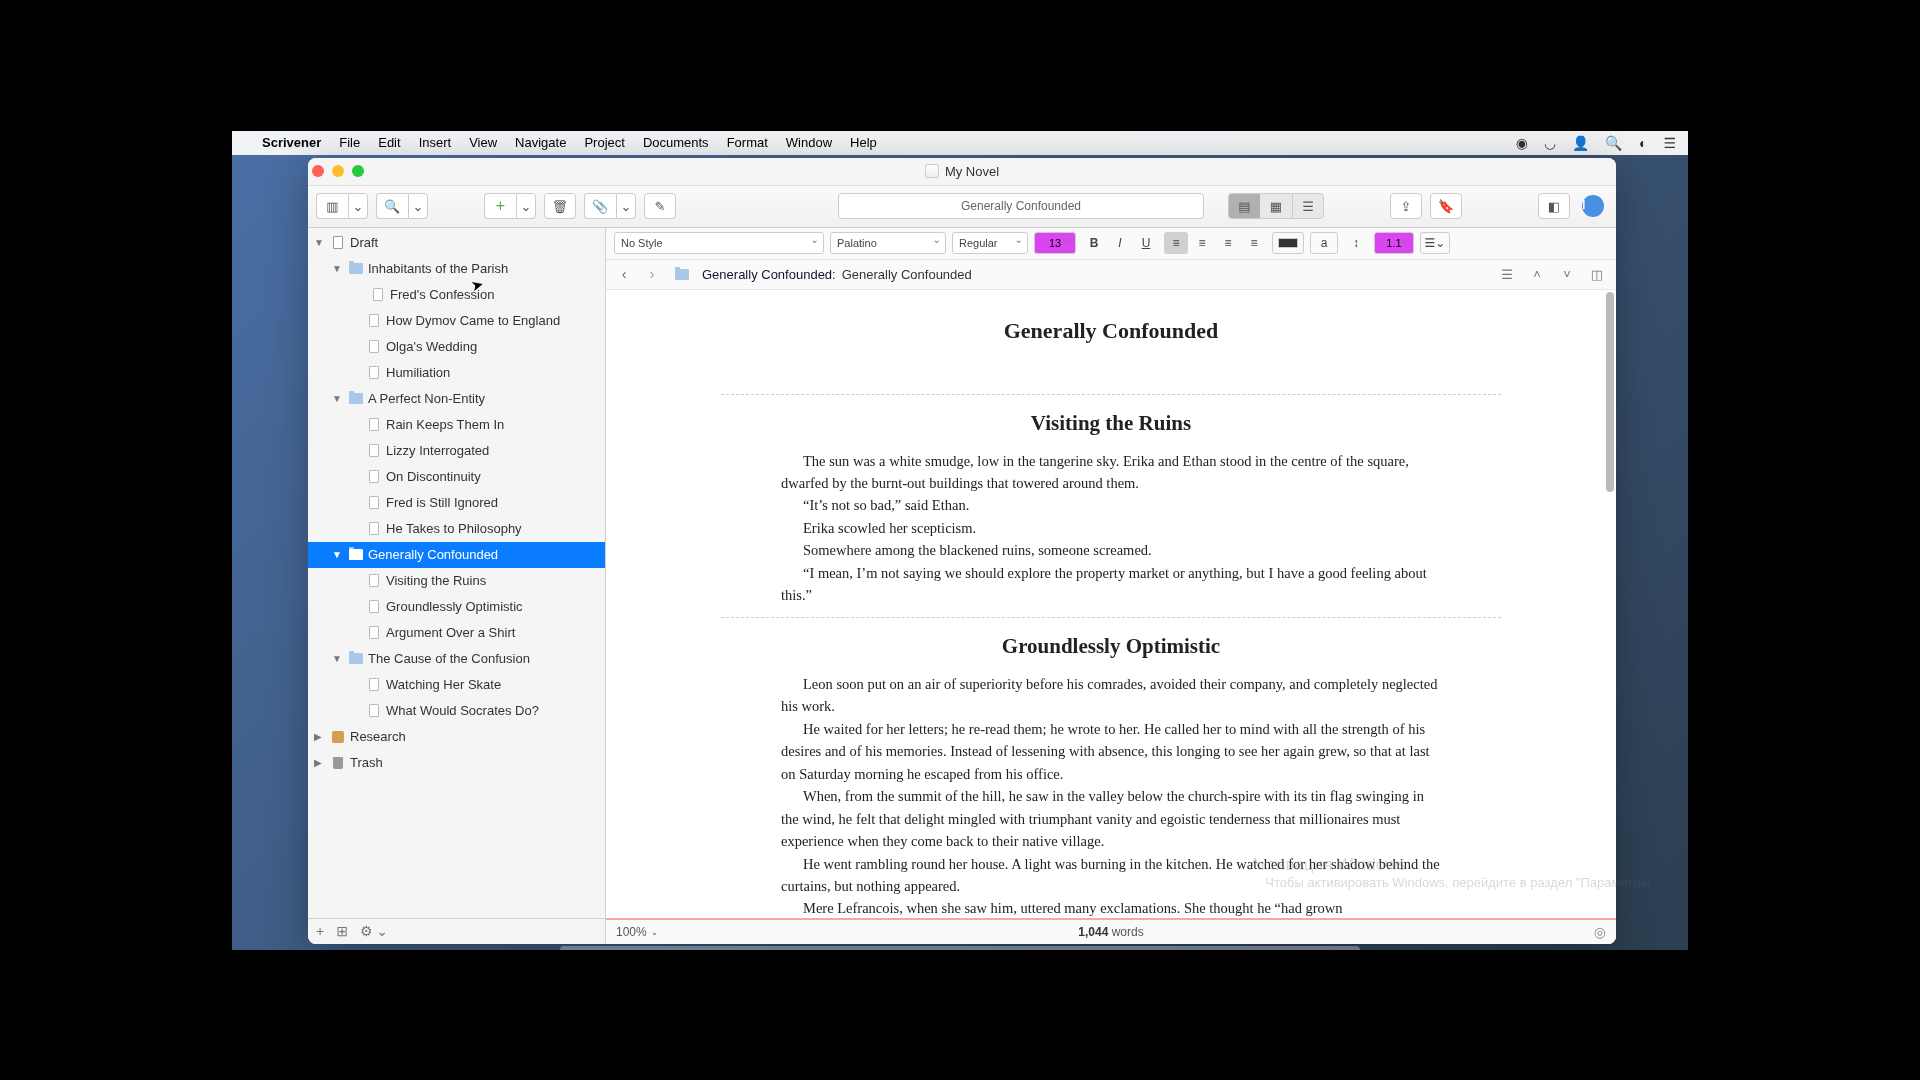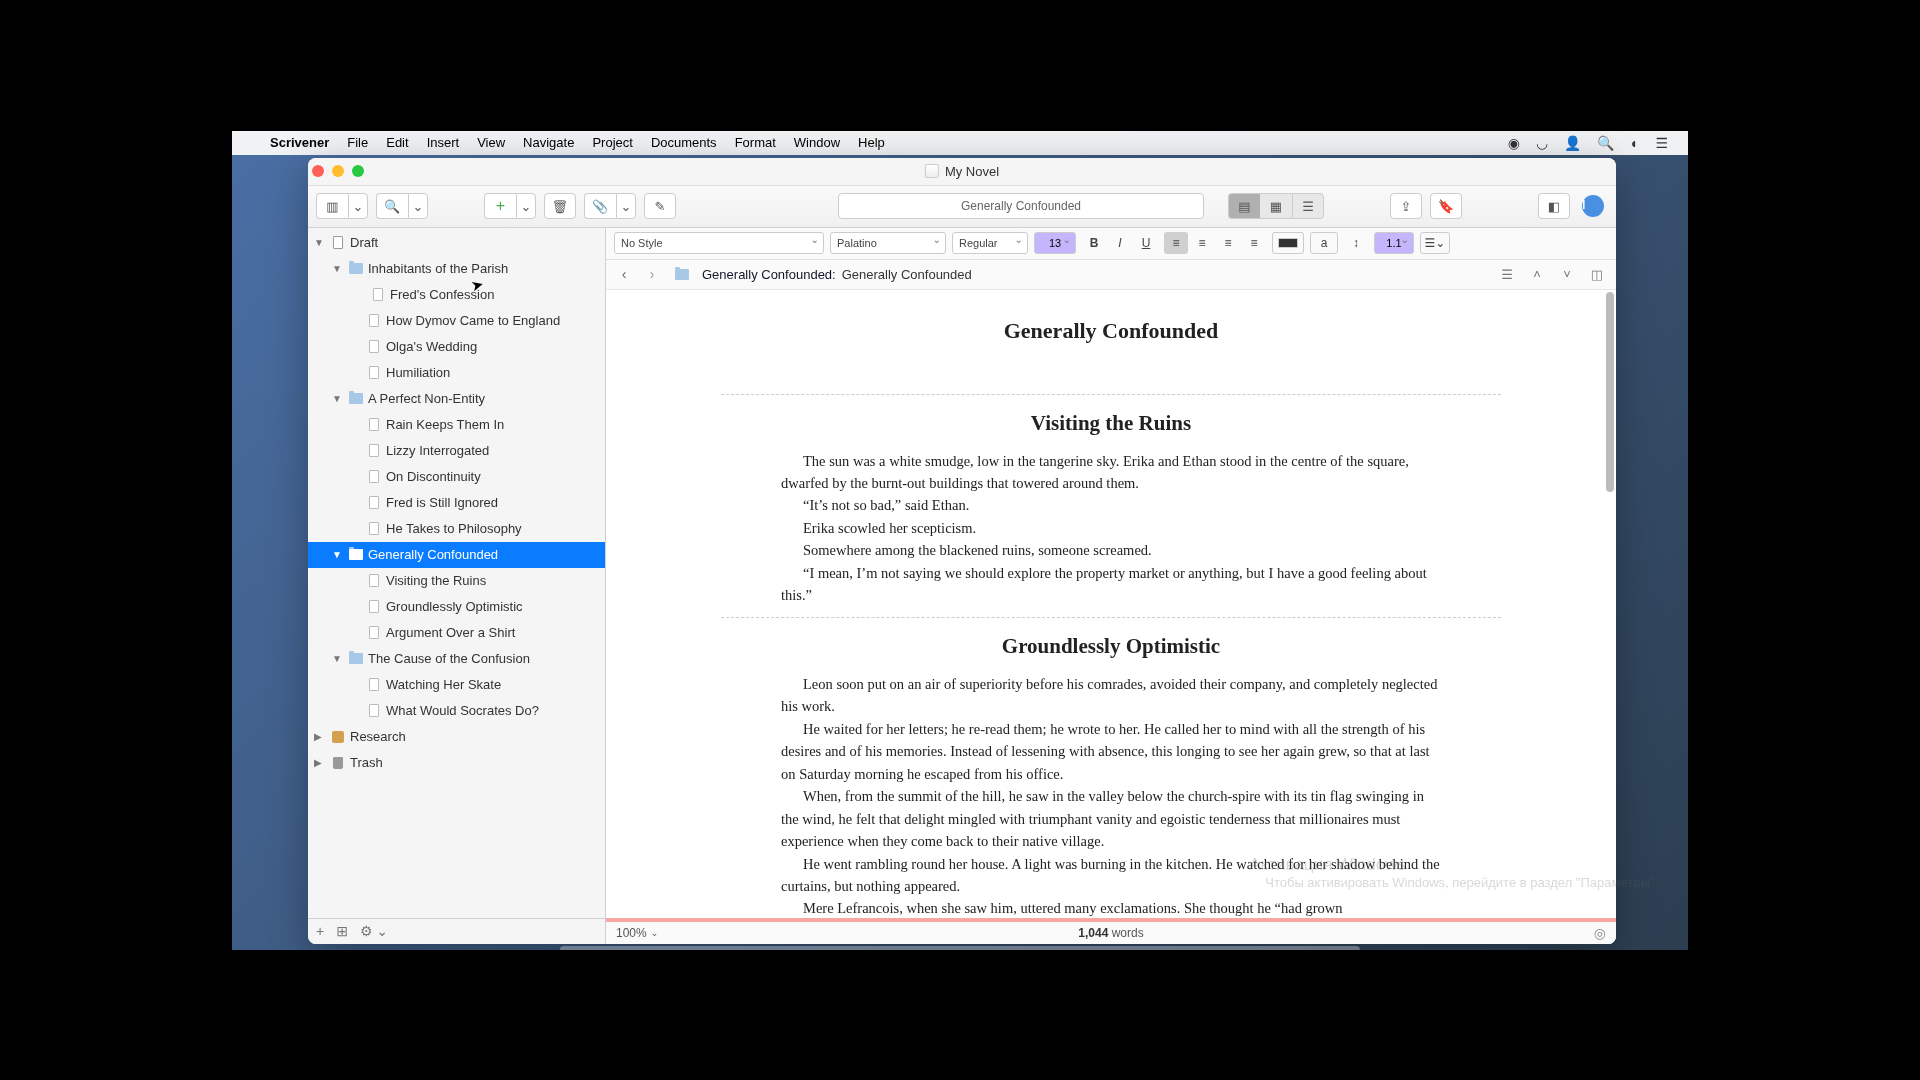--- a/index.html
+++ b/index.html
@@ -1,20 +1,20 @@
 <!DOCTYPE html>
 <html><head>
   <meta charset="utf-8">
   <style>
     * { margin: 0; padding: 0; box-sizing: border-box; font-family: -apple-system, BlinkMacSystemFont, "Helvetica Neue", sans-serif; }
     body { background: #000; display: flex; justify-content: center; align-items: center; height: 100vh; }
     
     .desktop { width: 1456px; height: 819px; background: linear-gradient(135deg, #4a6fa5, #2c3e50); position: relative; }
     
-    .menubar { height: 24px; background: rgba(250,250,250,0.95); display: flex; align-items: center; padding: 0 20px; font-size: 13px; justify-content: space-between; }
+    .menubar { height: 24px; background: rgba(250,250,250,0.95); display: flex; align-items: center; padding: 0 12px; font-size: 13px; justify-content: space-between; }
     .menubar-left { display: flex; align-items: center; gap: 18px; }
     .menubar-right { display: flex; align-items: center; gap: 16px; }
     .apple-logo { font-size: 15px; }
     .app-name { font-weight: 600; }
     .menubar-item { cursor: default; }
     .status-icon { font-size: 14px; color: #333; }
     
     .window { position: absolute; top: 27px; left: 76px; width: 1308px; height: 786px; background: #fff; border-radius: 8px; box-shadow: 0 10px 40px rgba(0,0,0,0.3); display: flex; flex-direction: column; overflow: hidden; }
     
     .titlebar { height: 28px; background: #f5f5f5; border-bottom: 1px solid #e0e0e0; display: flex; align-items: center; padding: 0 4px; position: relative; }
@@ -58,21 +58,21 @@
     .tree-label { white-space: nowrap; }
     .binder-footer { height: 26px; border-top: 1px solid #d0d0d0; display: flex; align-items: center; padding: 0 8px; gap: 12px; }
     .binder-footer-btn { color: #777; font-size: 14px; }
     
     .editor-area { flex: 1; display: flex; flex-direction: column; background: #fff; }
     
     .format-bar { height: 32px; background: #fafafa; border-bottom: 1px solid #e0e0e0; display: flex; align-items: center; padding: 0 8px; gap: 6px; }
     .fb-select { height: 22px; background: #fff; border: 1px solid #ccc; border-radius: 3px; font-size: 11px; padding: 0 18px 0 6px; color: #444; position: relative; appearance: none; }
     .fb-select-wrap { position: relative; }
     .fb-select-wrap::after { content: '⌄'; position: absolute; right: 5px; top: 2px; font-size: 10px; color: #777; pointer-events: none; }
-    .fb-input { height: 22px; width: 42px; background: #c4b5fd; border: 1px solid #ccc; border-radius: 3px; font-size: 11px; text-align: center; }
+    .fb-input { height: 22px; width: 42px; background: #d946ef; border: 1px solid #ccc; border-radius: 3px; font-size: 11px; text-align: center; }
     .fb-btn { width: 24px; height: 22px; display: flex; align-items: center; justify-content: center; font-size: 12px; color: #444; border-radius: 3px; }
     .fb-btn.active { background: #d0d0d0; }
     .fb-group { display: flex; gap: 2px; }
     .color-swatch { width: 20px; height: 10px; border: 1px solid #ccc; background: #333; }
     
     .header-bar { height: 30px; background: #fafafa; border-bottom: 1px solid #e8e8e8; display: flex; align-items: center; padding: 0 8px; gap: 8px; }
     .nav-arrow { width: 20px; color: #999; font-size: 14px; text-align: center; }
     .nav-arrow.enabled { color: #666; }
     .breadcrumb { display: flex; align-items: center; gap: 6px; font-size: 13px; }
     .breadcrumb-folder { color: #0f172a; }
@@ -81,21 +81,21 @@
     .header-btn { width: 22px; color: #777; font-size: 13px; text-align: center; }
     
     .editor-content { flex: 1; overflow-y: auto; padding: 28px 0; position: relative; }
     .editor-scrollbar { position: absolute; right: 2px; top: 2px; width: 8px; height: 200px; background: #bbb; border-radius: 4px; }
     .editor-inner { max-width: 660px; margin: 0 auto; }
     .doc-title { font-family: Georgia, serif; font-size: 22px; text-align: center; margin-bottom: 50px; color: #222; }
     .section-divider { border: none; border-top: 1px dashed #ccc; margin: 10px -60px; }
     .section-title { font-family: Georgia, serif; font-size: 21px; text-align: center; margin: 16px 0 14px; color: #222; }
     .para { font-family: Georgia, serif; font-size: 14.5px; line-height: 1.55; color: #222; text-indent: 22px; text-align: left; }
     
-    .footer-bar { height: 26px; background: #fafafa; border-top: 4px solid #fca5a5; display: flex; align-items: center; padding: 0 10px; font-size: 12px; color: #555; }
+    .footer-bar { height: 26px; background: #fafafa; border-top: 2px solid #fca5a5; display: flex; align-items: center; padding: 0 10px; font-size: 12px; color: #555; }
     .zoom-select { display: flex; align-items: center; gap: 4px; }
     .word-count { position: absolute; left: 50%; transform: translateX(-50%); }
     .word-count b { font-weight: 600; color: #333; }
     .footer-right { margin-left: auto; color: #888; font-size: 14px; }
     
     .watermark { position: absolute; bottom: 60px; right: 30px; color: rgba(100,100,100,0.25); font-size: 17px; text-align: left; pointer-events: none; }
     .watermark-sub { font-size: 13px; margin-left: 16px; }
     
     .cursor-ptr { position: absolute; top: 118px; left: 163px; font-size: 15px; color: #000; z-index: 100; transform: rotate(-15deg); }
     

